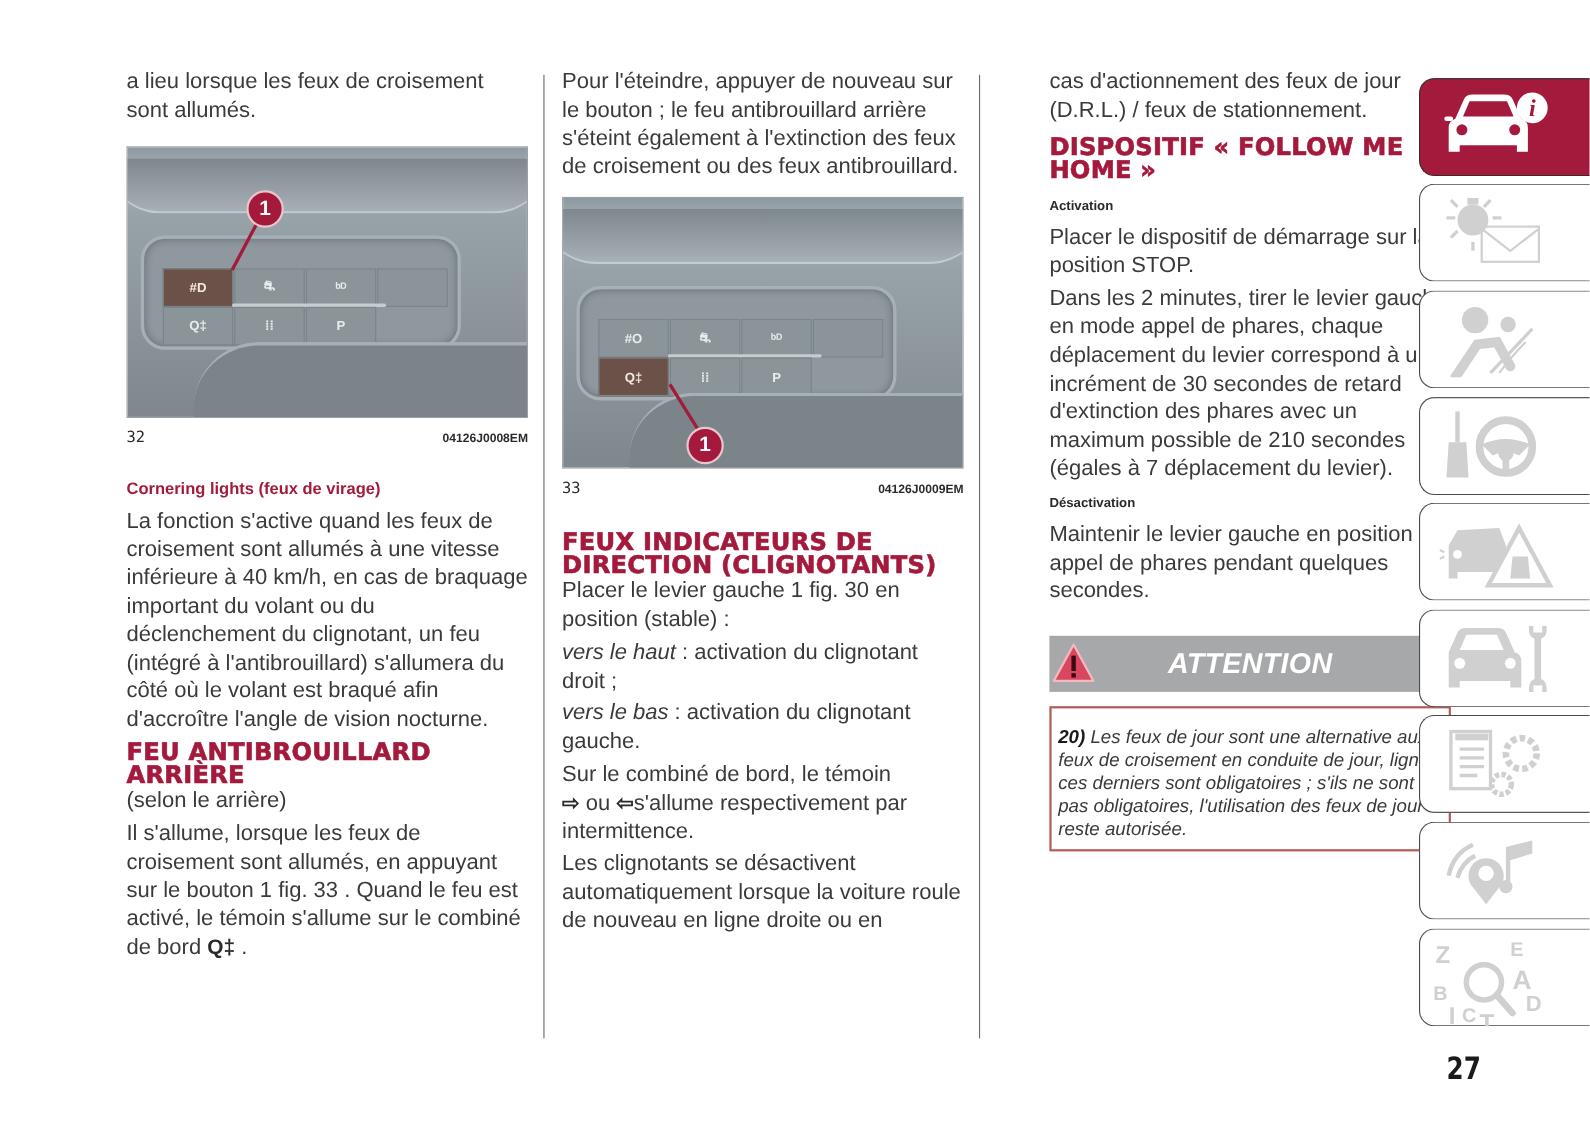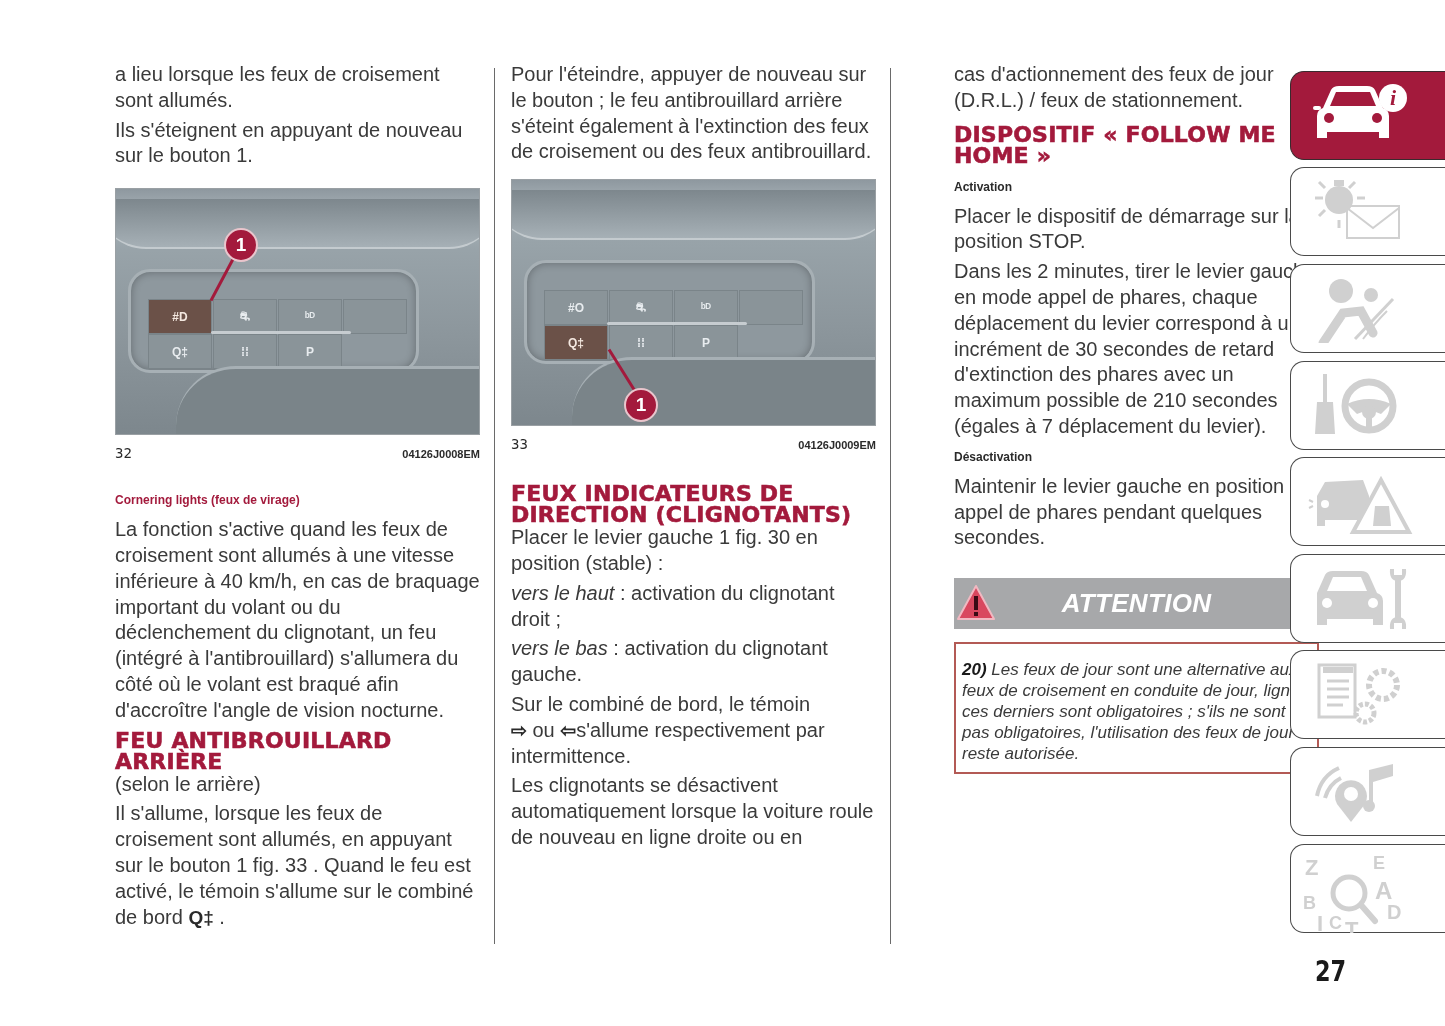--- a/index.html
+++ b/index.html
@@ -15,21 +15,21 @@
   #div1 { left: 494px; height: 876px; }
   #div2 { left: 890px; height: 876px; }
 
   p.t { margin: 0 0 4px 0; font-size: 20px; line-height: 25.8px; color: #3a3a3a; }
   p.t em { font-style: italic; }
   h2.sec {
     margin: 0; font-family: "DejaVu Sans", sans-serif; font-weight: 700;
     font-size: 22px; line-height: 21px; color: #a31a3c; letter-spacing: 0.2px;
     -webkit-text-stroke: 0.6px #a31a3c;
   }
-  h3.sub { margin: 0 0 4px 0; font-size: 12px; line-height: 26px; font-weight: bold; color: #a31a3c; }
+  h3.sub { margin: 0 0 4px 0; font-size: 15px; line-height: 26px; font-weight: bold; color: #a31a3c; }
   h4.sub2 { margin: 0 0 4px 0; font-size: 12px; line-height: 26px; font-weight: bold; color: #2a2a2a; }
 
   .figure { position: relative; width: 365px; }
   .photo {
     width: 363px; height: 245px; border: 1px solid #9aa0a4; position: relative; overflow: hidden;
     background: linear-gradient(180deg, #8e989f 0%, #a9b3b9 10%, #98a3a9 25%, #8c969c 60%, #7d878d 100%);
   }
   .photo .trim-top {
     position: absolute; left: -20px; right: -20px; top: 10px; height: 48px;
     border-radius: 0 0 60px 60px; background: linear-gradient(180deg, #7d878d, #a6b0b6);
@@ -96,21 +96,20 @@
   }
 </style>
 </head>
 <body>
 
 <div class="divider" id="div1"></div>
 <div class="divider" id="div2"></div>
 
 <div class="col" id="col1">
   <p class="t">a lieu lorsque les feux de croisement sont allumés.</p>
-  <p class="t">Ils s'éteignent en appuyant de nouveau sur le bouton 1.</p>
 
   <div class="figure" style="margin-top:19px;">
     <div class="photo">
       <div class="trim-top"></div>
       <div class="panel"></div>
       <div class="btn active" style="left:32px;top:110px;">#D</div>
       <div class="btn" style="left:97px;top:110px;">⛐</div>
       <div class="btn" style="left:162px;top:110px;">ᵇᴰ</div>
       <div class="btn" style="left:227px;top:110px;"></div>
       <div class="slot-line" style="left:95px;top:142px;width:140px;"></div>

